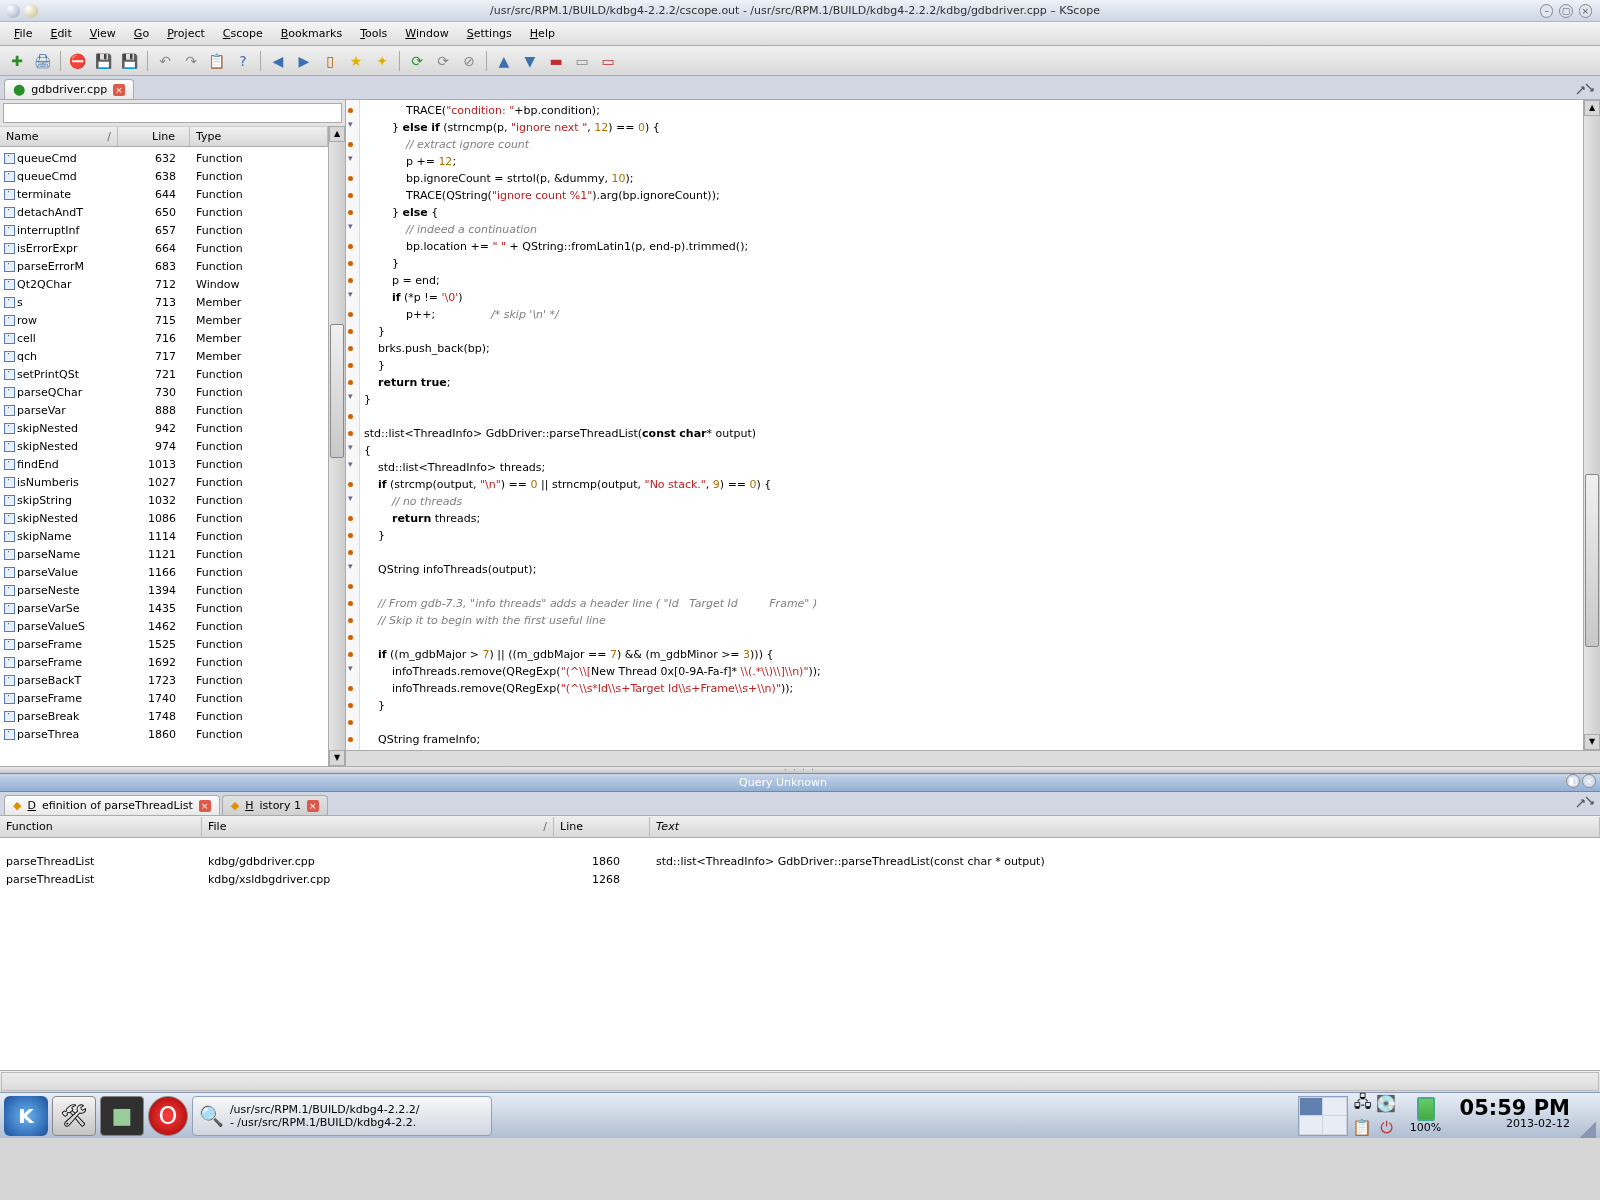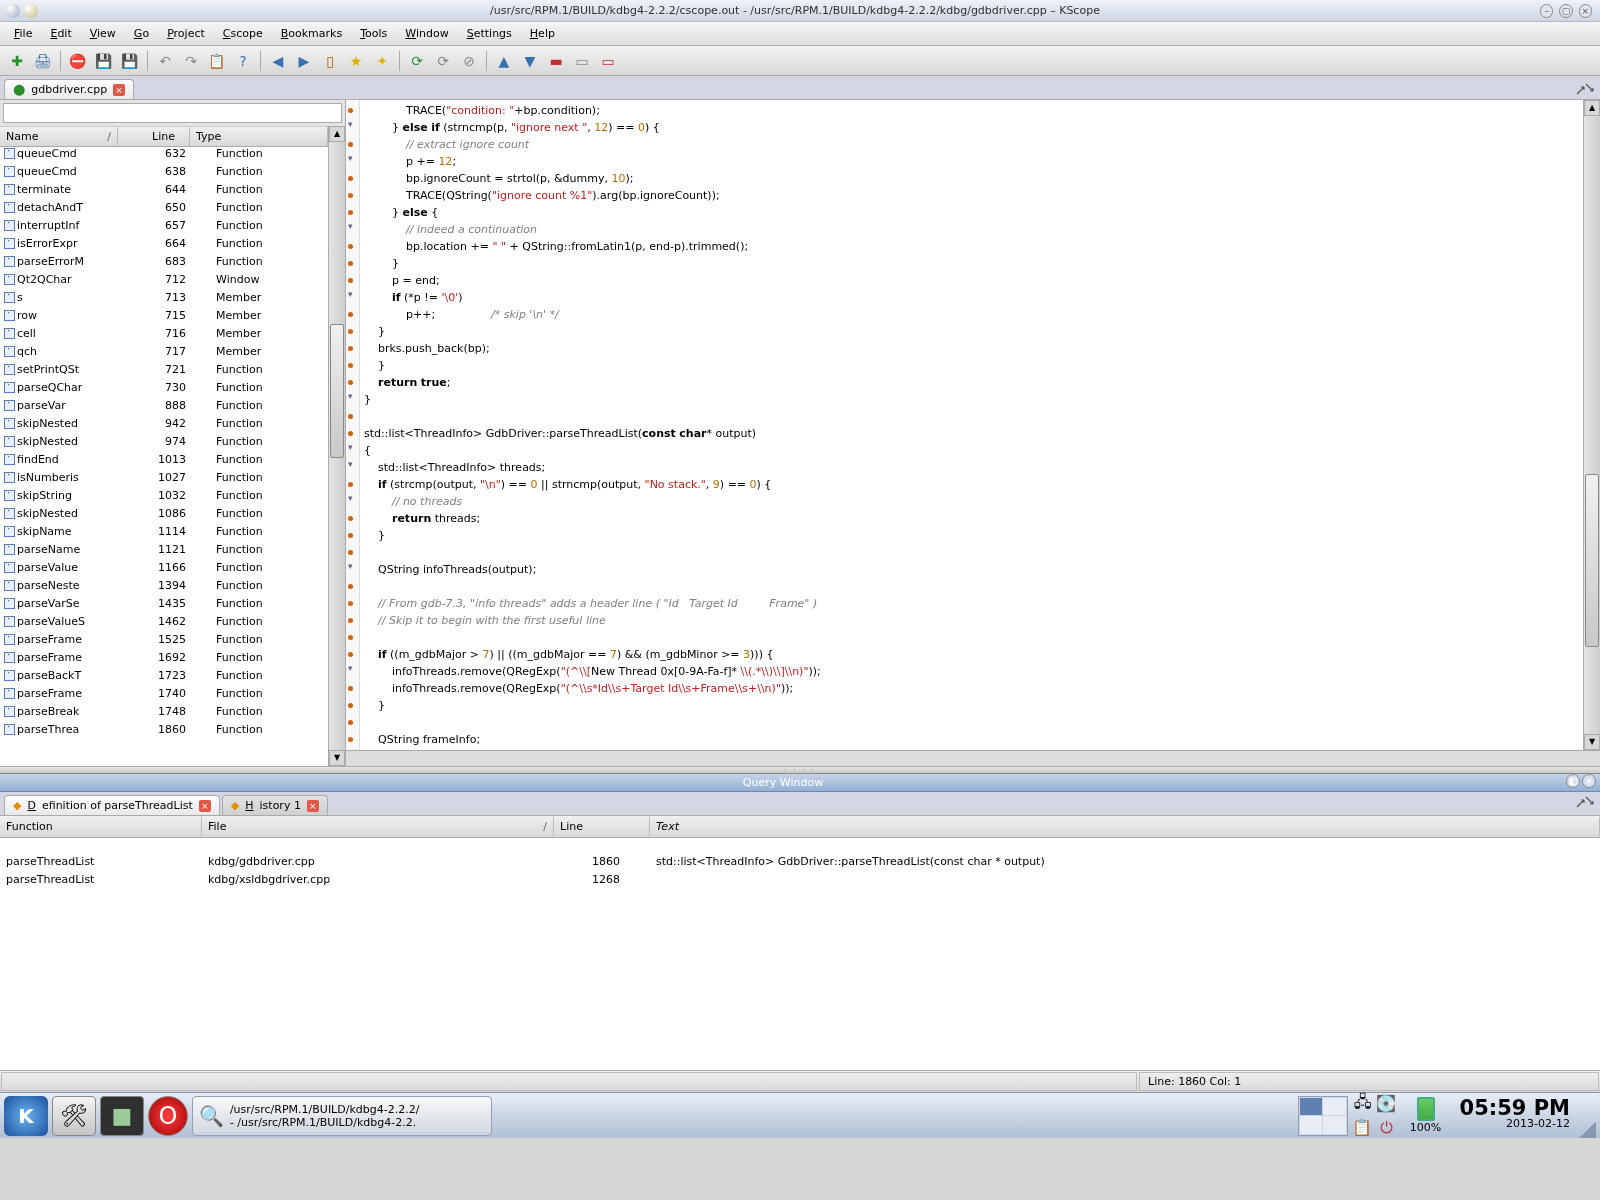--- a/index.html
+++ b/index.html
@@ -37,21 +37,21 @@
 .sympanel { width:346px; display:flex; flex-direction:column; border-right:1px solid #aaa; background:#fff; }
 .symsearch { height:26px; padding:3px; background:#e4e4e4; }
 .symsearch input { width:100%; height:20px; border:1px solid #aaa; background:#fff; padding:0 4px; }
 .symheader { display:flex; background:linear-gradient(#f0f0f0,#d8d8d8); border-top:1px solid #ccc; border-bottom:1px solid #aaa; font-size:12px; }
 .symheader div { padding:3px 6px; border-right:1px solid #bbb; }
 .sh-name { width:118px; display:flex; justify-content:space-between; align-items:center; }
 .sh-line { width:72px; text-align:right; padding-right:14px!important; }
 .sh-type { flex:1; }
 .symbody { flex:1; overflow:hidden; position:relative; background:#fff; }
 .symtable { width:100%; }
-.symrow { display:flex; height:18px; align-items:flex-start;gap:10px; }
+.symrow { display:flex; height:18px; align-items:flex-end; }
 .symrow .n { width:118px; padding-left:4px; white-space:nowrap; overflow:hidden; display:flex; align-items:center; gap:2px; }
 .symrow .l { width:72px; text-align:right; padding-right:14px; }
 .symrow .t { flex:1; padding-left:6px; }
 .sicon { display:inline-block; width:11px; height:11px; border:1px solid #5878c0; background:#e8f0ff; position:relative; flex-shrink:0; }
 .sicon::after { content:"·"; position:absolute; top:-4px; left:2px; color:#4060a0; font-size:10px; }
 .vscroll { width:17px; background:linear-gradient(90deg,#e4e4e4,#cecece); border-left:1px solid #aaa; display:flex; flex-direction:column; }
 .vscroll .arr { height:16px; background:#d8d8d8; border:1px solid #aaa; margin:0; font-size:8px; text-align:center; line-height:14px; }
 .vscroll .track { flex:1; position:relative; }
 .vscroll .thumb { position:absolute; left:1px; right:1px; background:linear-gradient(#f0f0f0,#c8c8c8); border:1px solid #888; border-radius:2px; }
 
@@ -456,21 +456,21 @@
         <div class="arr">▼</div>
       </div>
     </div>
     <div class="edscroll-h"></div>
   </div>
 </div>
 
 <div class="hsplit">· · · ·</div>
 
 <div class="qtitle">
-  <div class="t">Query Window</div>
+  <div class="t">Query Unknown</div>
   <div class="btns">
     <span class="win-btn" style="background:#d8e0f0">◧</span>
     <span class="win-btn" style="background:#d8e0f0">×</span>
   </div>
 </div>
 <div class="qtabs" id="qtabs">
 <div class="qtab"><span style="color:#e09000">◆</span> <u>D</u>efinition of parseThreadList <span class="closex">×</span></div>
     <div class="qtab inact"><span style="color:#e09000">◆</span> <u>H</u>istory 1 <span class="closex">×</span></div>
     <div style="flex: 1 1 0%;"></div>
     <div style="margin-bottom: 4px; margin-right: 6px;"><svg width="18" height="12" viewBox="0 0 18 12">
@@ -495,21 +495,20 @@
     </div>
     <div class="qrow">
       <div class="fn">parseThreadList</div>
       <div class="fi">kdbg/xsldbgdriver.cpp</div>
       <div class="li">1268</div>
     </div>
   </div>
 
 <div class="statusbar">
   <div class="cell stretch"></div>
-  <div class="cell" style="width:460px">Line: 1860 Col: 1</div>
 </div>
 
 <div class="taskbar">
   <div class="kicon">K</div>
   <div class="tbicon">🛠</div>
   <div class="tbicon" style="background:#303030;color:#9c9">■</div>
   <div class="tbicon opera">O</div>
   <div class="taskbtn">
     <span style="font-size:20px">🔍</span>
     <div class="lines">

